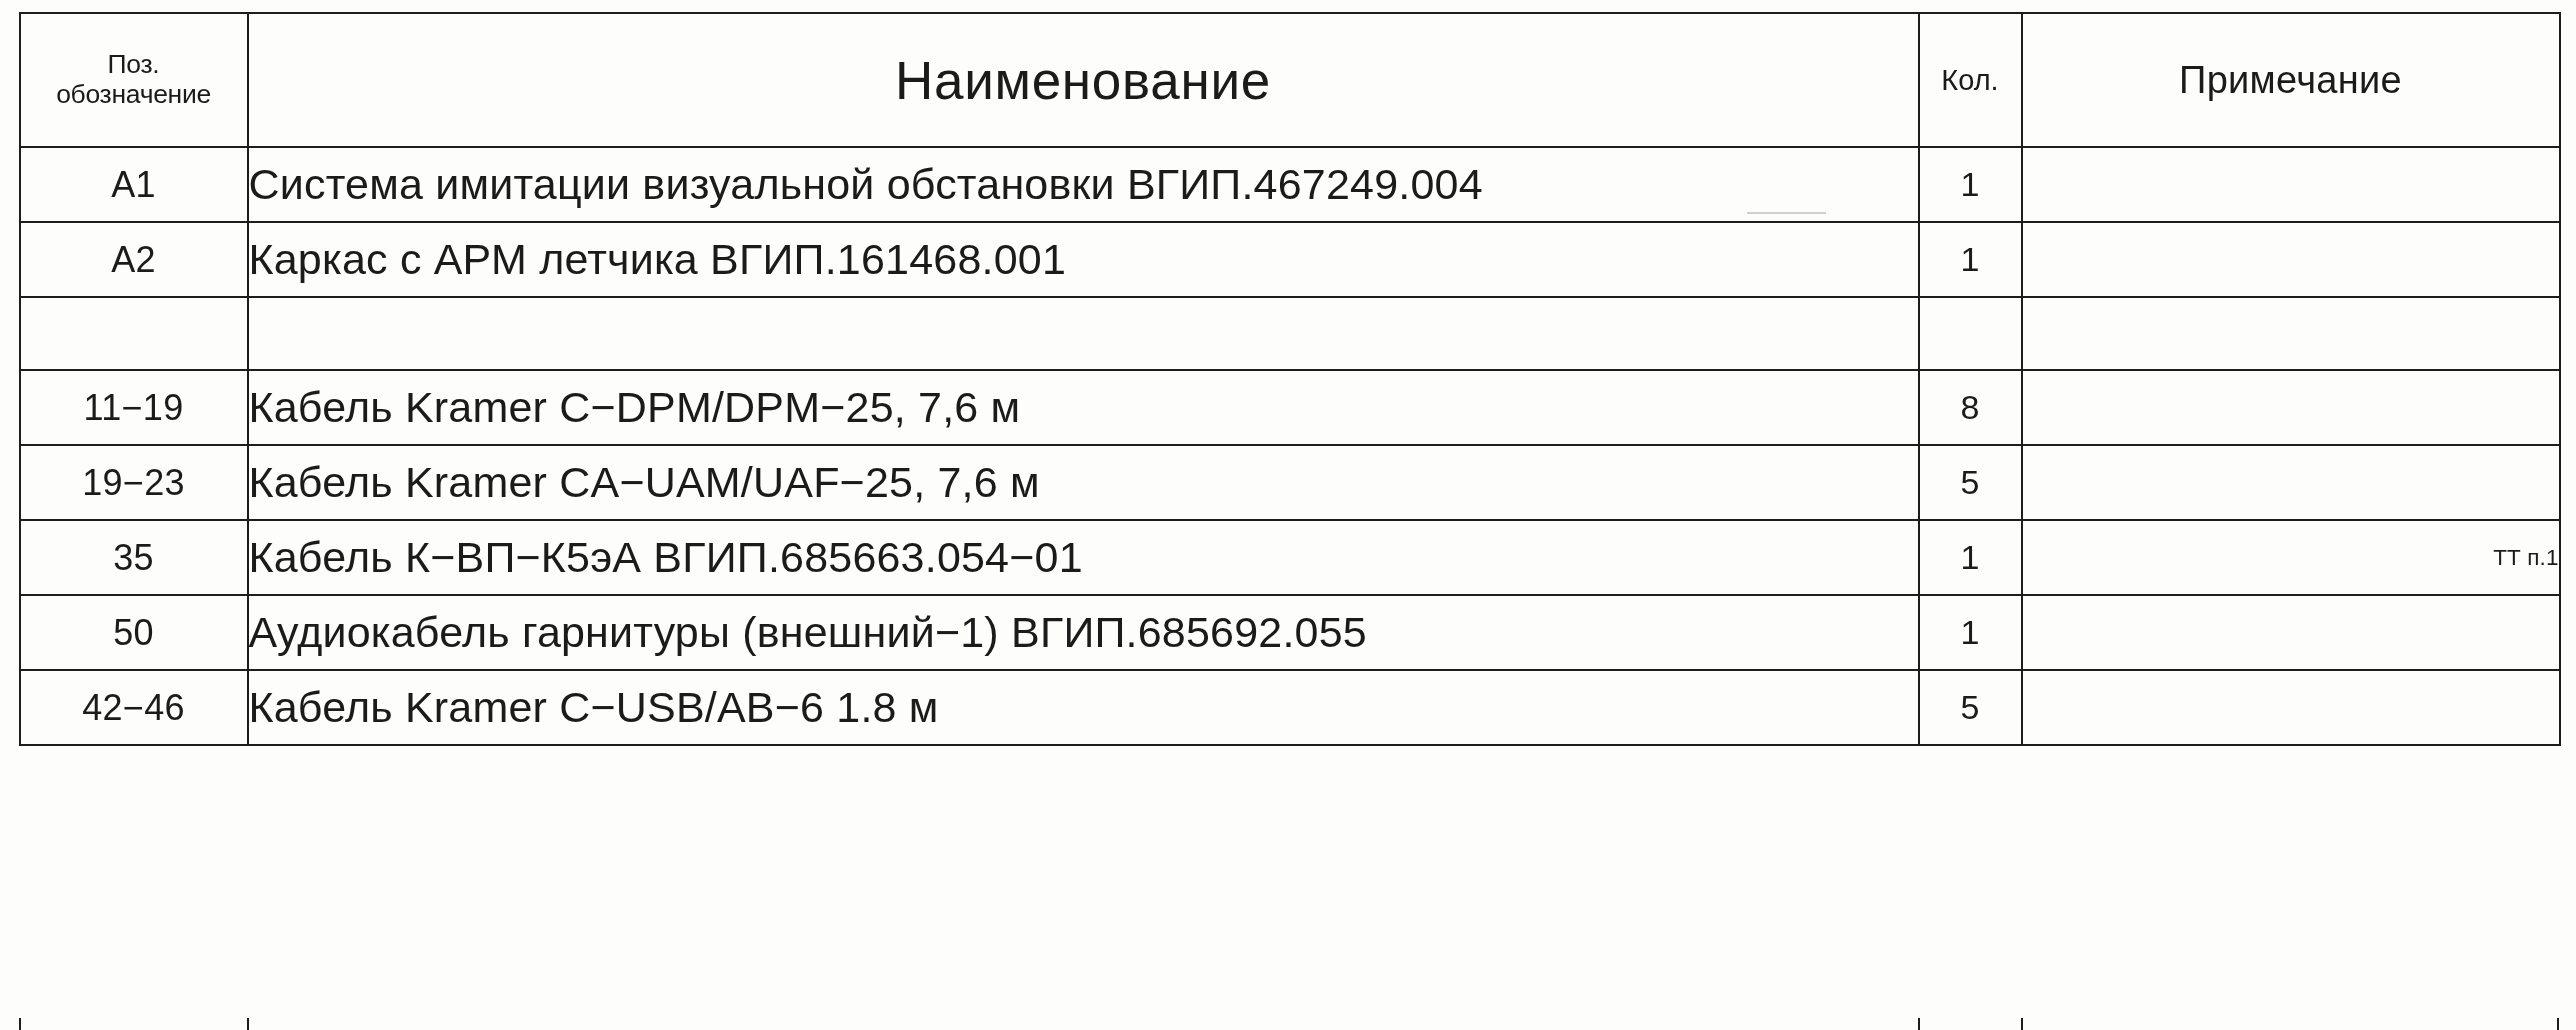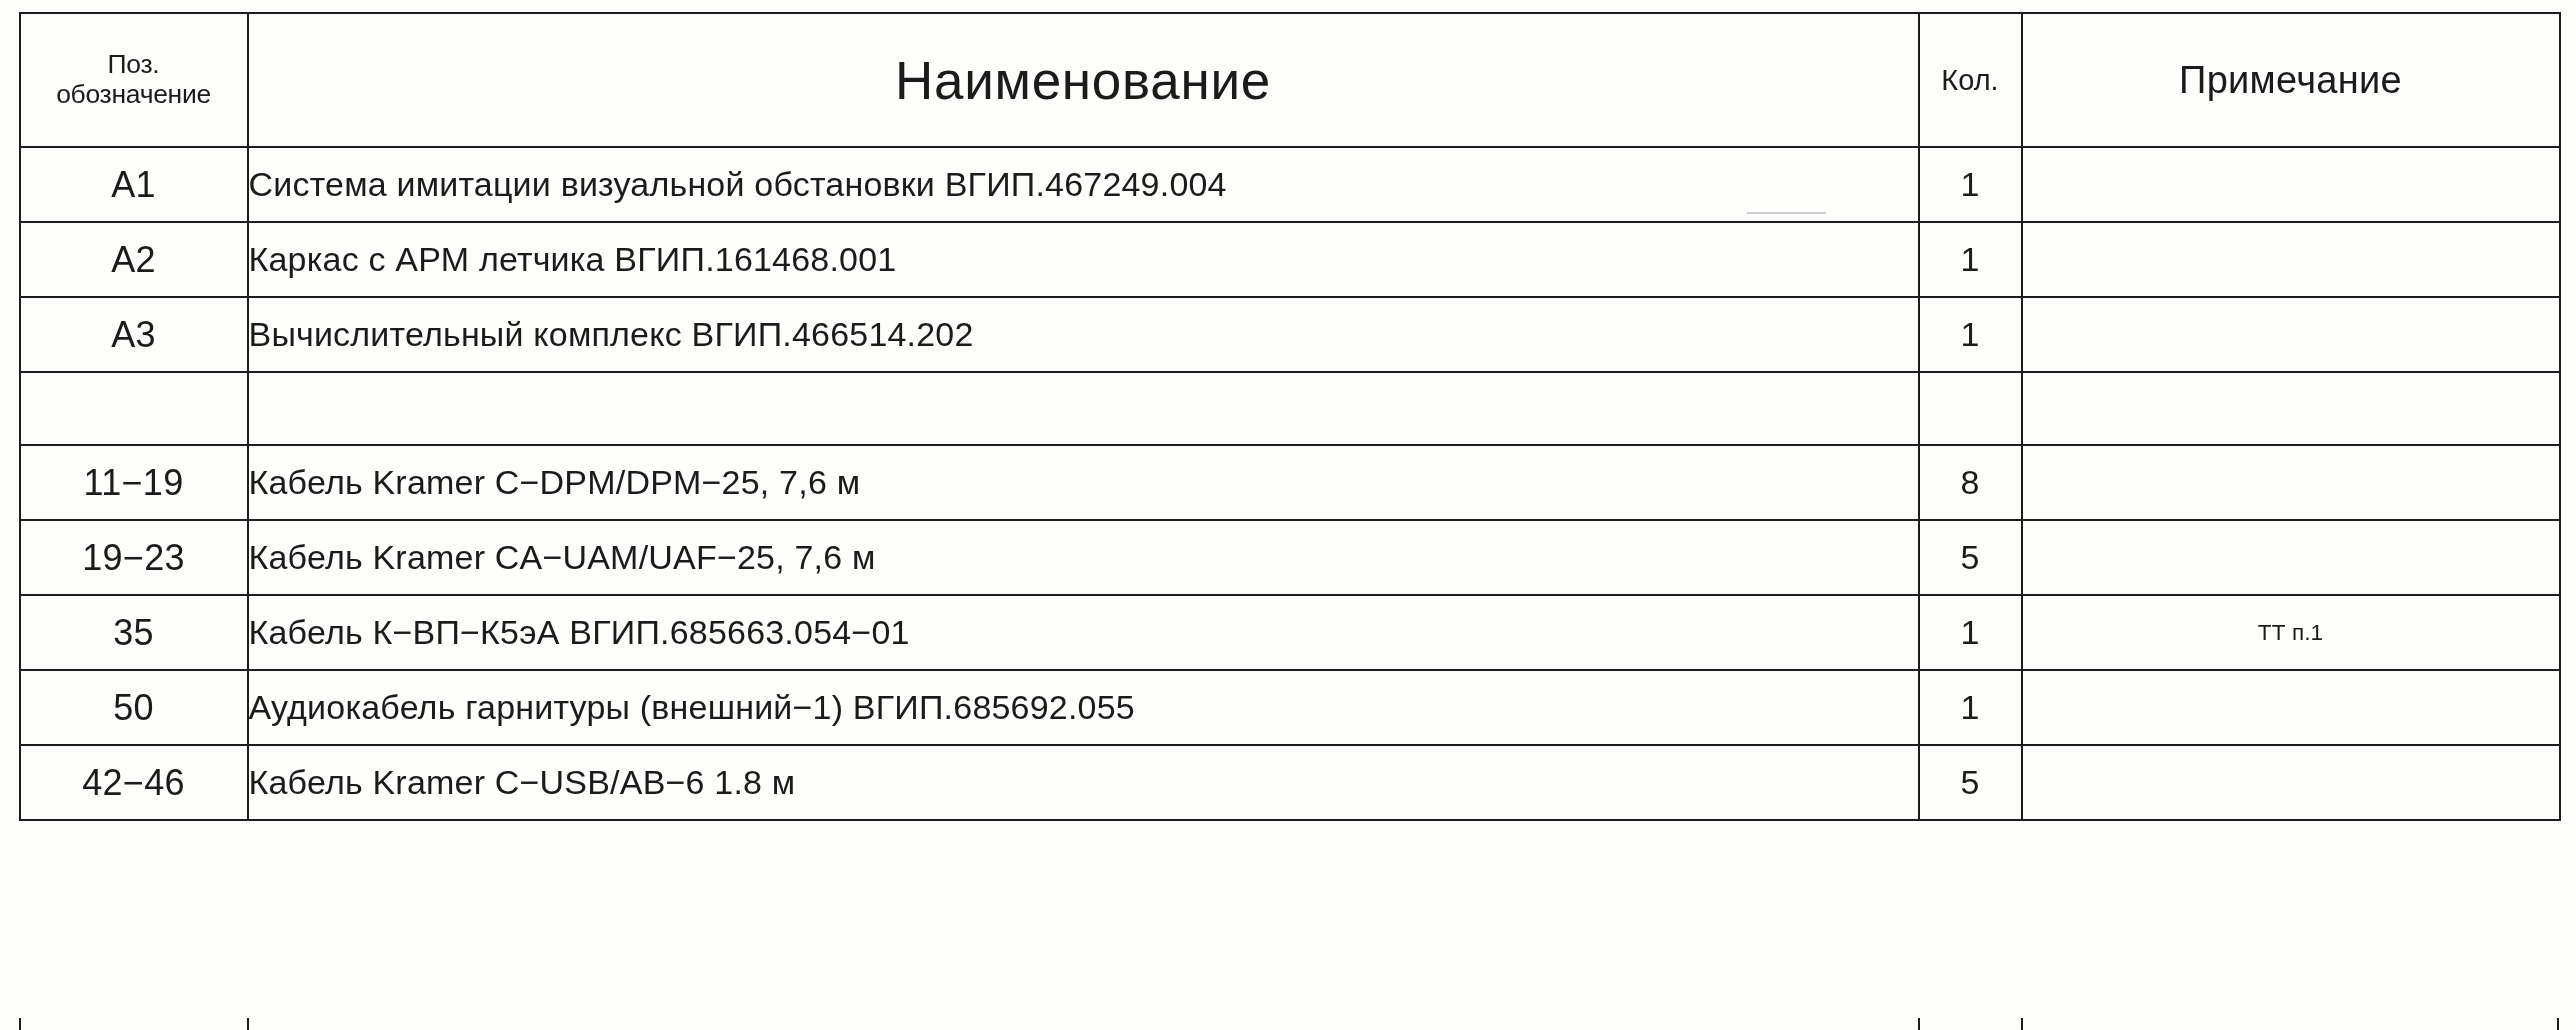--- a/index.html
+++ b/index.html
@@ -72,31 +72,31 @@
   
   .row td { height: 73px; }
 
   .cell-pos {
     text-align: center;
     font-size: 36px;
     letter-spacing: 0.3px;
   }
   .cell-name {
     text-align: left;
-    font-size: 34px;
+    font-size: 43px;
     padding-left: 22.5px;
     letter-spacing: 0.2px;
     white-space: nowrap;
   }
   .cell-qty {
     text-align: center;
     font-size: 34px;
   }
   .cell-note {
-    text-align: center;
+    text-align: right;
     font-size: 22.5px;
     padding-left: 17px;
     letter-spacing: 0.1px;
   }
 
   .row-empty td { height: 71px; }
 
   
   .scan-artifact {
     position: absolute;
@@ -172,26 +172,20 @@
         <td class="cell-name">Система имитации визуальной обстановки ВГИП.467249.004</td>
         <td class="cell-qty">1</td>
         <td class="cell-note"></td>
       </tr>
       <tr class="row">
         <td class="cell-pos">A2</td>
         <td class="cell-name">Каркас с АРМ летчика ВГИП.161468.001</td>
         <td class="cell-qty">1</td>
         <td class="cell-note"></td>
       </tr>
-      <tr class="row">
-        <td class="cell-pos">A3</td>
-        <td class="cell-name">Вычислительный комплекс  ВГИП.466514.202</td>
-        <td class="cell-qty">1</td>
-        <td class="cell-note"></td>
-      </tr>
       <tr class="row row-empty">
         <td class="cell-pos"></td>
         <td class="cell-name"></td>
         <td class="cell-qty"></td>
         <td class="cell-note"></td>
       </tr>
       <tr class="row">
         <td class="cell-pos">11−19</td>
         <td class="cell-name">Кабель Kramer C−DPM/DPM−25, 7,6 м</td>
         <td class="cell-qty">8</td>

